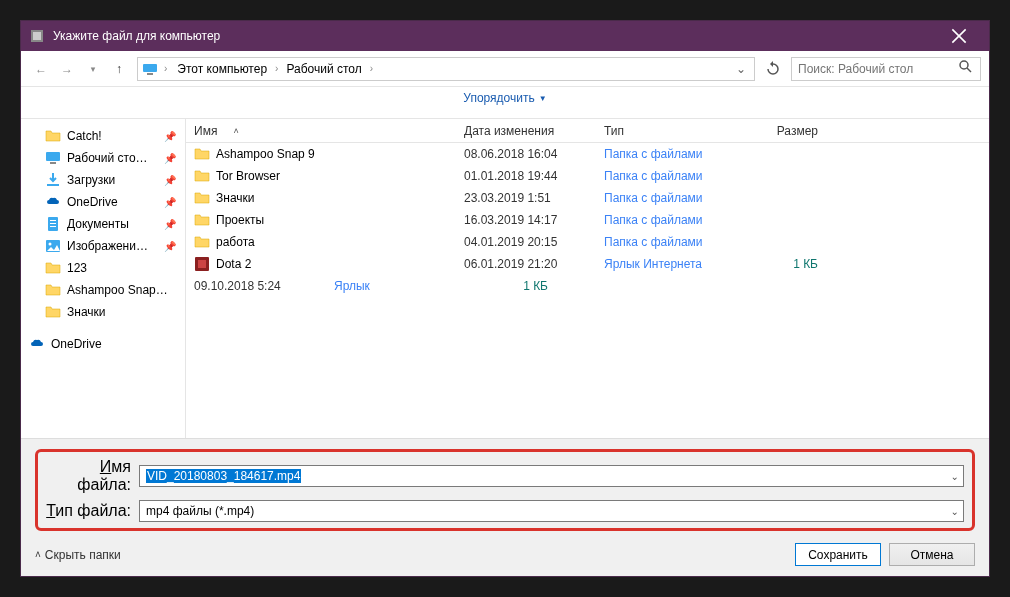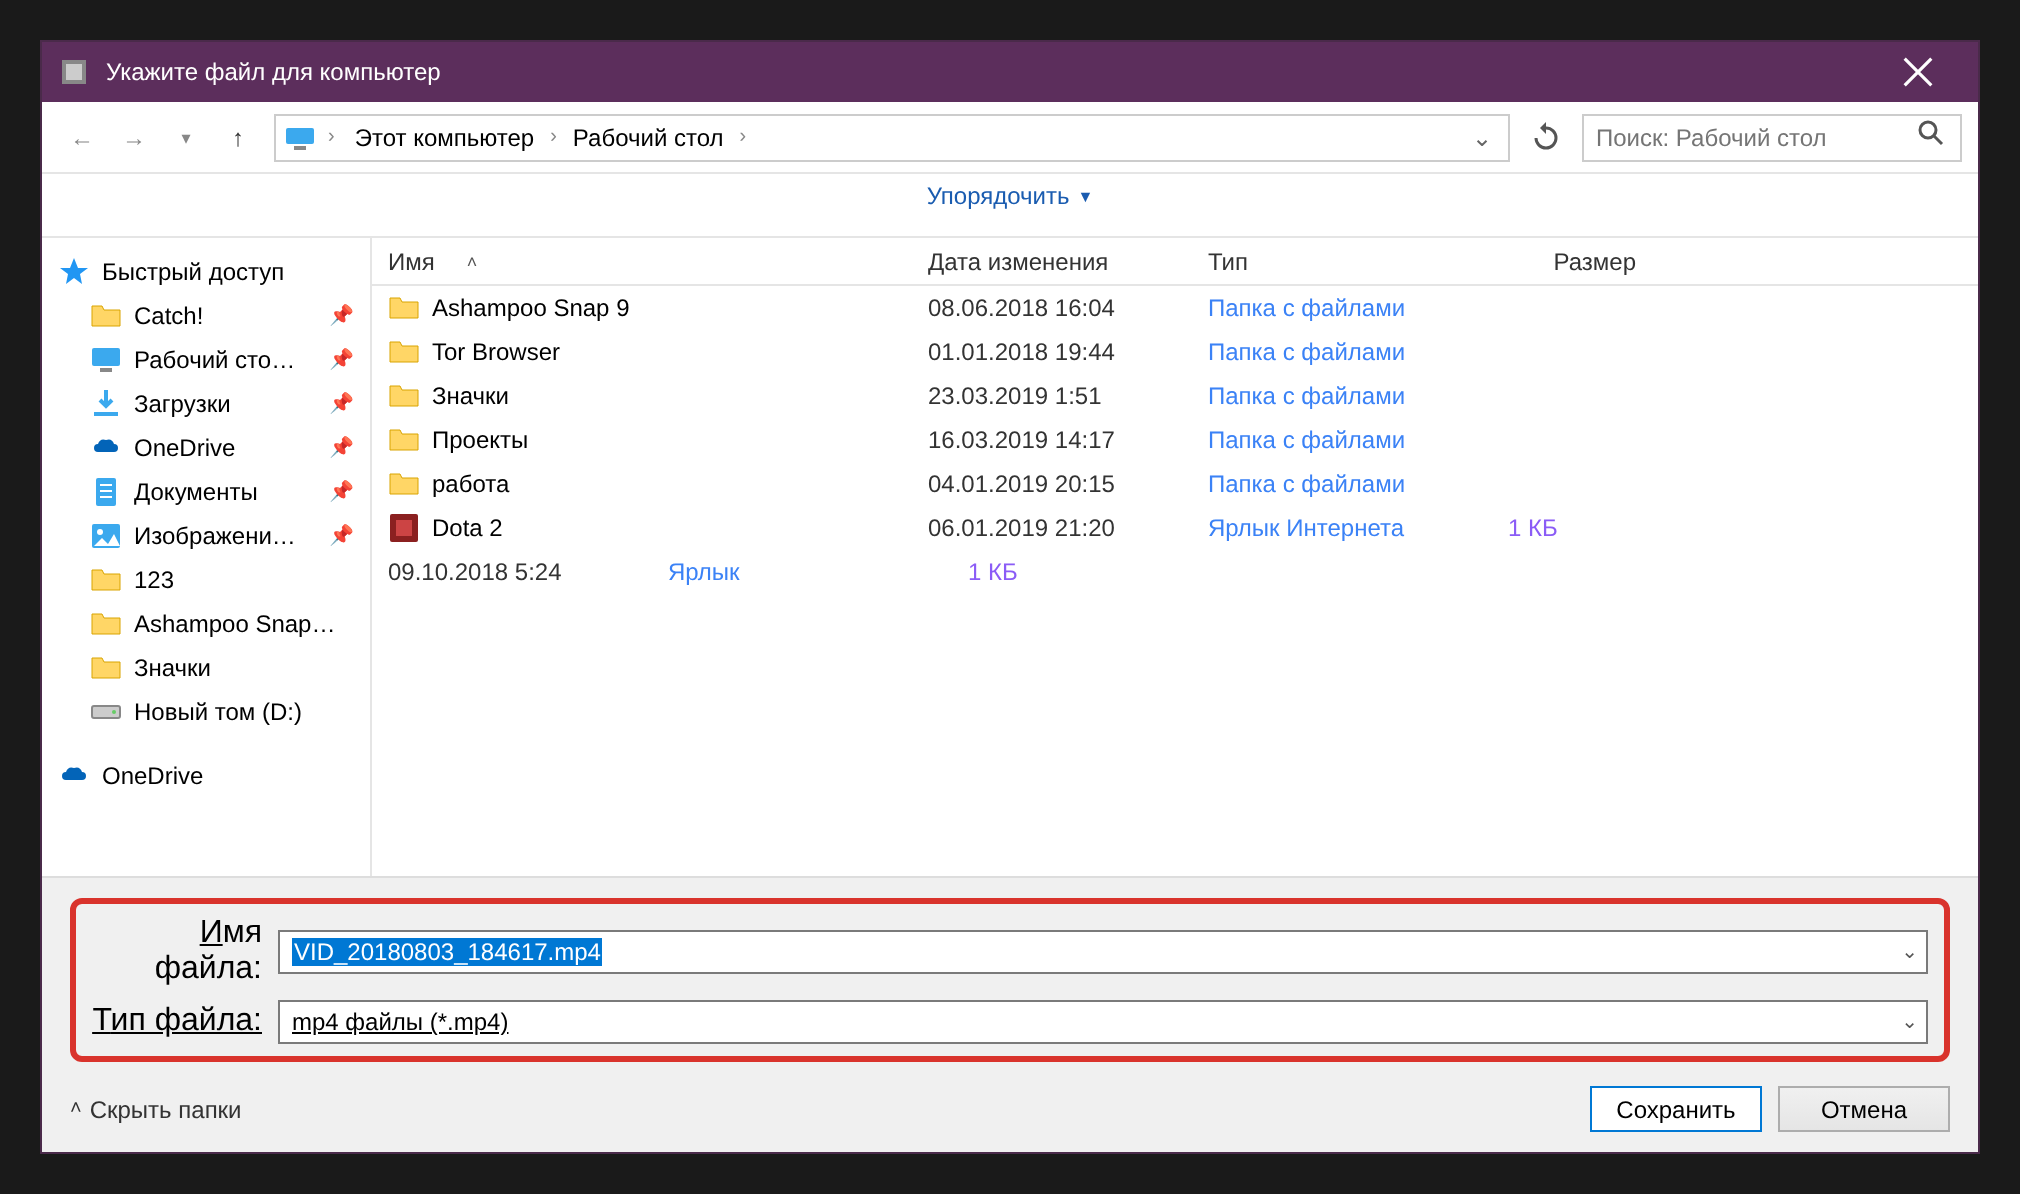--- a/index.html
+++ b/index.html
@@ -43,26 +43,26 @@
 .col-date { width: 140px; }
 .col-type { width: 150px; }
 .col-size { width: 80px; text-align: right; }
 .sort-arrow { font-size: 9px; color: #555; }
 .rows { flex: 1; overflow-y: auto; }
 .row { display: flex; height: 22px; align-items: center; cursor: pointer; }
 .cell { padding: 0 8px; white-space: nowrap; overflow: hidden; }
 .cell-name { width: 270px; display: flex; align-items: center; gap: 6px; }
 .cell-date { width: 140px; color: #333; }
 .cell-type { width: 150px; color: #3b82f6; }
-.cell-size { width: 80px; color: #8b5cf6; }
+.cell-size { width: 80px; text-align: right; color: #0f766e; }
 .file-icon { width: 16px; height: 16px; display: inline-flex; align-items: center; justify-content: center; flex-shrink: 0; }
 .bottom { padding: 10px 14px; background: #f0f0f0; border-top: 1px solid #ddd; }
 .highlight-box { border: 3px solid #d9332c; border-radius: 6px; padding: 6px 8px; margin-bottom: 12px; }
 .field-row { display: flex; align-items: center; gap: 8px; margin-bottom: 6px; }
-.field-row:last-child { margin-bottom: 0; text-decoration: underline; }
+.field-row:last-child { margin-bottom: 0; }
 .field-label { width: 85px; text-align: right; font-size: 16px; }
 .underline { text-decoration: underline; }
 .field-input { flex: 1; height: 22px; border: 1px solid #7a7a7a; background: #fff; padding: 0 6px; display: flex; align-items: center; position: relative; }
 .field-input.selected { background: #fff; }
 .selected-text { background: #0078d4; color: #fff; padding: 0 1px; }
 .combo-drop { position: absolute; right: 4px; color: #555; font-size: 10px; }
 .buttons { display: flex; align-items: center; gap: 8px; }
 .hide-folders { display: flex; align-items: center; gap: 4px; cursor: pointer; color: #333; }
 .btn-spacer { flex: 1; }
 .btn { min-width: 86px; height: 23px; border: 1px solid #adadad; background: linear-gradient(#f0f0f0,#e5e5e5); cursor: pointer; font-size: 12px; display: flex; align-items: center; justify-content: center; }
@@ -150,28 +150,20 @@
             <rect x="6" y="8" width="9" height="1.5" fill="#555"></rect>
             <rect x="6" y="13" width="9" height="1.5" fill="#555"></rect>
           </svg>
       <span class="tool-drop">▼</span>
     </div>
     <div class="help-btn">?</div>
   </div>
 
   <div class="body">
     <div class="sidebar">
-      <div class="side-item">
-        <span class="side-icon ic-star">
-          <svg viewBox="0 0 16 16">
-                <path d="M8 1 L10 6 L15 6 L11 9 L12 14 L8 11 L4 14 L5 9 L1 6 L6 6 Z" fill="#2196f3"></path>
-              </svg>
-        </span>
-        <span>Быстрый доступ</span>
-      </div>
       <div id="side-items">
             <div class="side-item indent">
               <span class="side-icon">
                 <svg viewBox="0 0 16 16">
                   <path d="M1 3 h5 l1 2 h8 v8 h-14 z" fill="#ffd666" stroke="#d9a400" stroke-width="0.5"></path>
                 </svg>
               </span>
               <span>Catch!</span>
               <span class="pin">📌</span>
             </div>
@@ -243,29 +235,20 @@
               </span>
               <span>Ashampoo Snap…</span>
             </div>
             <div class="side-item indent">
               <span class="side-icon">
                 <svg viewBox="0 0 16 16">
                   <path d="M1 3 h5 l1 2 h8 v8 h-14 z" fill="#ffd666" stroke="#d9a400" stroke-width="0.5"></path>
                 </svg>
               </span>
               <span>Значки</span>
-            </div>
-            <div class="side-item indent">
-              <span class="side-icon">
-                <svg viewBox="0 0 16 16">
-                  <rect x="1" y="5" width="14" height="6" fill="#ccc" stroke="#888" rx="1"></rect>
-                  <circle cx="12" cy="8" r="1" fill="#6c6"></circle>
-                </svg>
-              </span>
-              <span>Новый том (D:)</span>
             </div>
           </div>
       <div class="side-group-gap"></div>
       <div class="side-item">
         <span class="side-icon ic-onedrive">
           <svg viewBox="0 0 16 16">
                 <path d="M4 10 Q2 10 2 8 Q2 6 4 6 Q5 3 8 4 Q11 3 12 6 Q14 6 14 8 Q14 10 12 10 Z" fill="#0364b8"></path>
               </svg>
         </span>
         <span>OneDrive</span>

